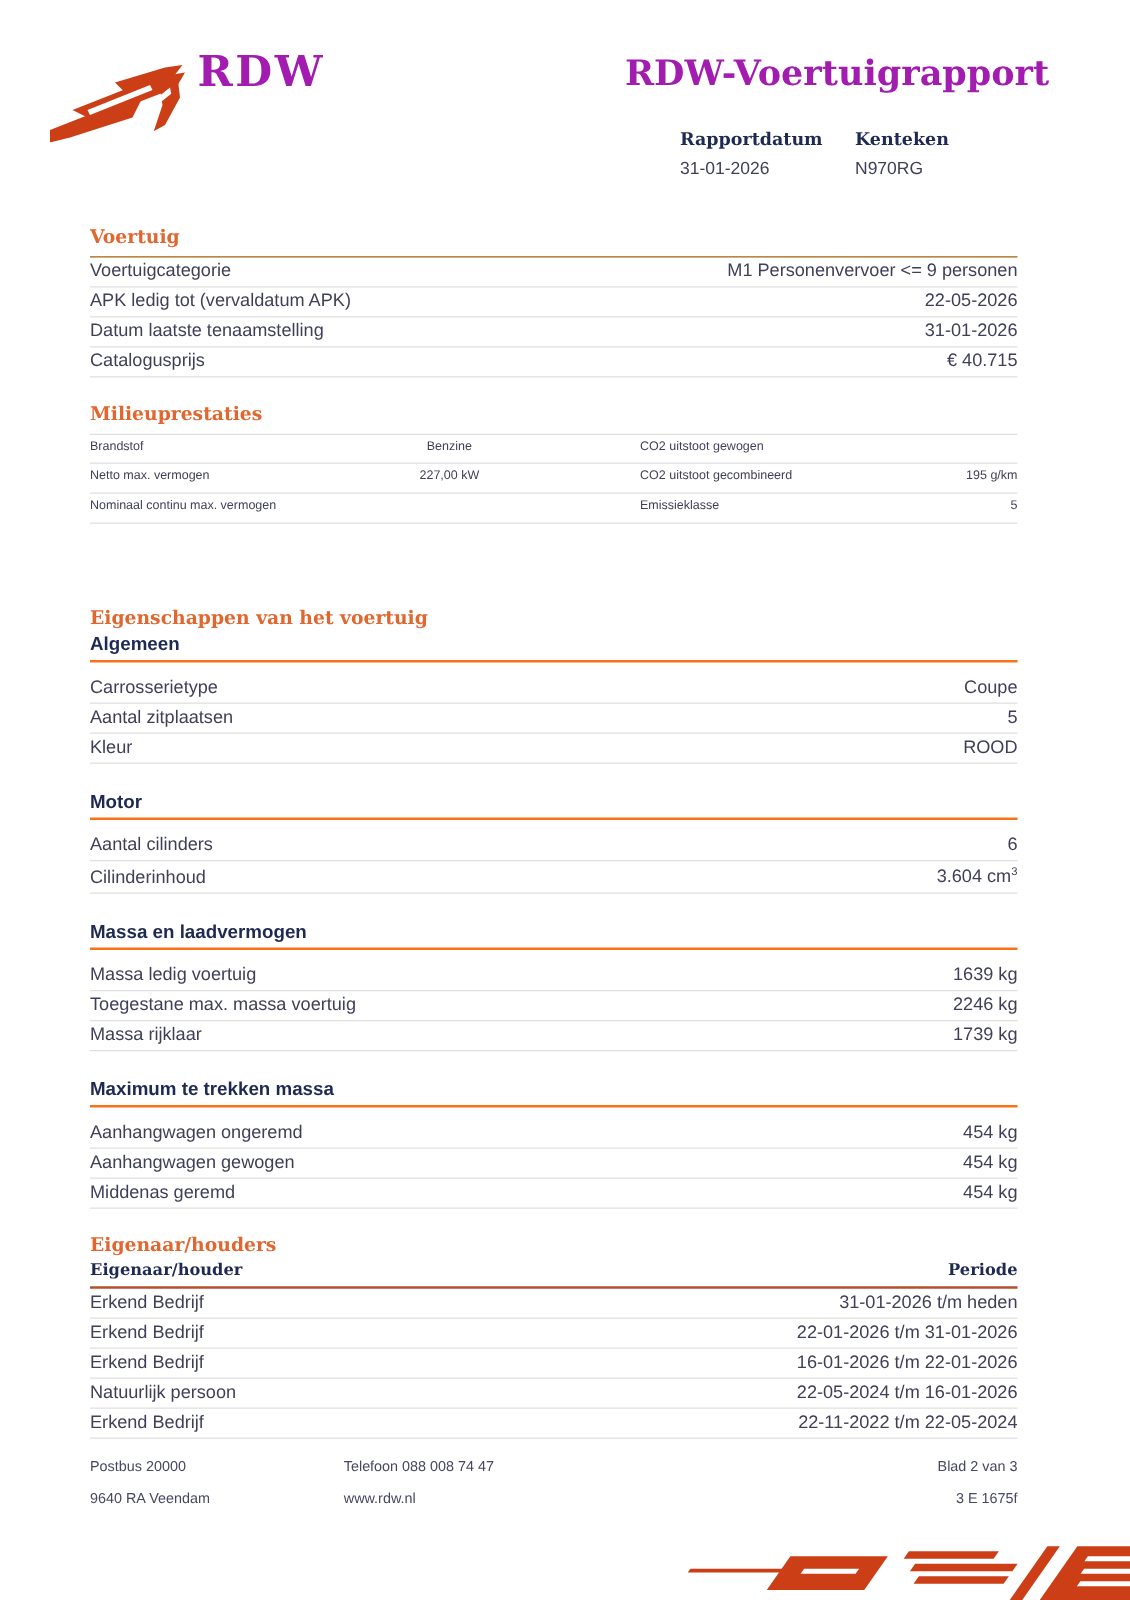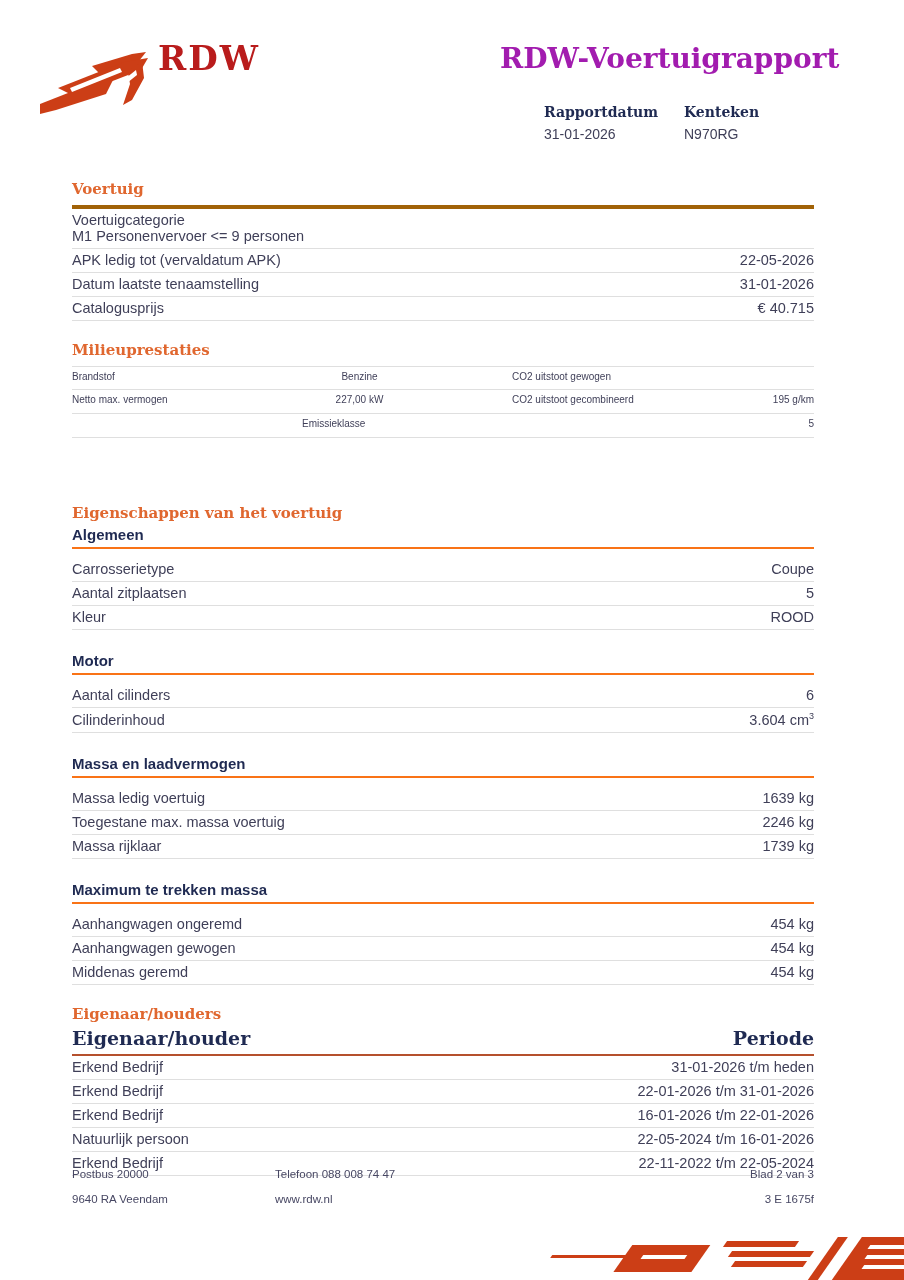--- a/index.html
+++ b/index.html
@@ -7,21 +7,21 @@
   .page {
     position:relative; width:904px; height:1280px; background:#ffffff;
     font-family:"Liberation Sans", sans-serif; color:#3f3f58; overflow:hidden;
   }
   
   .hdr { position:absolute; left:0; top:0; width:904px; height:160px; }
   .logo-feather { position:absolute; left:40px; top:52px; }
   .logo-word {
     position:absolute; left:158px; top:38px;
     font-family:"DejaVu Serif", serif; font-weight:bold;
-    font-size:34px; letter-spacing:2px; color:#b91c1c;
+    font-size:34px; letter-spacing:2px; color:#a21caf;
   }
   .doc-title {
     position:absolute; left:500px; top:42px;
     font-family:"DejaVu Serif", serif; font-weight:bold;
     font-size:28px; color:#a21caf;
   }
   .meta { position:absolute; left:500px; top:104px; display:flex;margin-left:44px; }
   .meta-block { width:140px; }
   .meta-label {
     font-family:"DejaVu Serif", serif; font-weight:bold;
@@ -36,39 +36,39 @@
   }
   .sub-title {
     font-size:15px; font-weight:bold; color:#1f2a52;
     padding-bottom:4px; border-bottom:2px solid #f97316; margin-bottom:9px;
   }
   .row {
     display:flex; justify-content:space-between; align-items:baseline;
     font-size:14.5px; padding:3px 0 4px 0; border-bottom:1px solid #dfdfdf;
     min-height:21px;
   }
-  .rows-bordered-top .row:first-child { border-top:4px solid #a16207;flex-direction:column; }
+  .rows-bordered-top .row:first-child { border-top:1px solid #a16207; }
   .row .val { text-align:right; }
   sup { font-size:9px; }
   
   .row-m { display:flex; align-items:baseline; font-size:10px;
     padding:4px 0 5px 0; border-bottom:1px solid #dfdfdf; min-height:24px; }
   .row-m .ml { width:210px; }
   .row-m .mv { width:155px; text-align:center; }
   .row-m .mrl { margin-left:75px; width:232px; }
   .row-m .mrv { flex:1; text-align:right; }
   
   .gap-s { margin-top:22px; }
   .gap-m { margin-top:20px; }
   .gap-l { margin-top:66px; }
   
   .tbl-head {
     display:flex; justify-content:space-between;
     font-family:"DejaVu Serif", serif; font-weight:bold;
-    font-size:19px; color:#1f2a52;
+    font-size:13px; color:#1f2a52;
     padding-bottom:5px; border-bottom:2px solid #b5502d;
   }
   
   .footer { position:absolute; left:72px; top:1168px; width:742px;
     font-size:11.5px; color:#474763; }
   .f-row { display:flex; margin-bottom:13px; }
   .f-c1 { width:203px; }
   .f-c2 { flex:1; }
   .f-c3 { text-align:right; }
   .stripes { position:absolute; right:0; bottom:0; }
@@ -138,20 +138,21 @@
           <span class="mrl">CO2 uitstoot gewogen</span>
           <span class="mrv"></span>
         </div>
         <div class="row-m">
           <span class="ml">Netto max. vermogen</span>
           <span class="mv">227,00 kW</span>
           <span class="mrl">CO2 uitstoot gecombineerd</span>
           <span class="mrv">195 g/km</span>
         </div>
         <div class="row-m">
+          <span class="ml">Nominaal continu max. vermogen</span>
           <span class="mv"></span>
           <span class="mrl">Emissieklasse</span>
           <span class="mrv">5</span>
         </div>
       </div>
     </div>
 
     <div class="gap-l">
       <div class="sec-title" style="margin-bottom:4px;">Eigenschappen van het voertuig</div>
 

